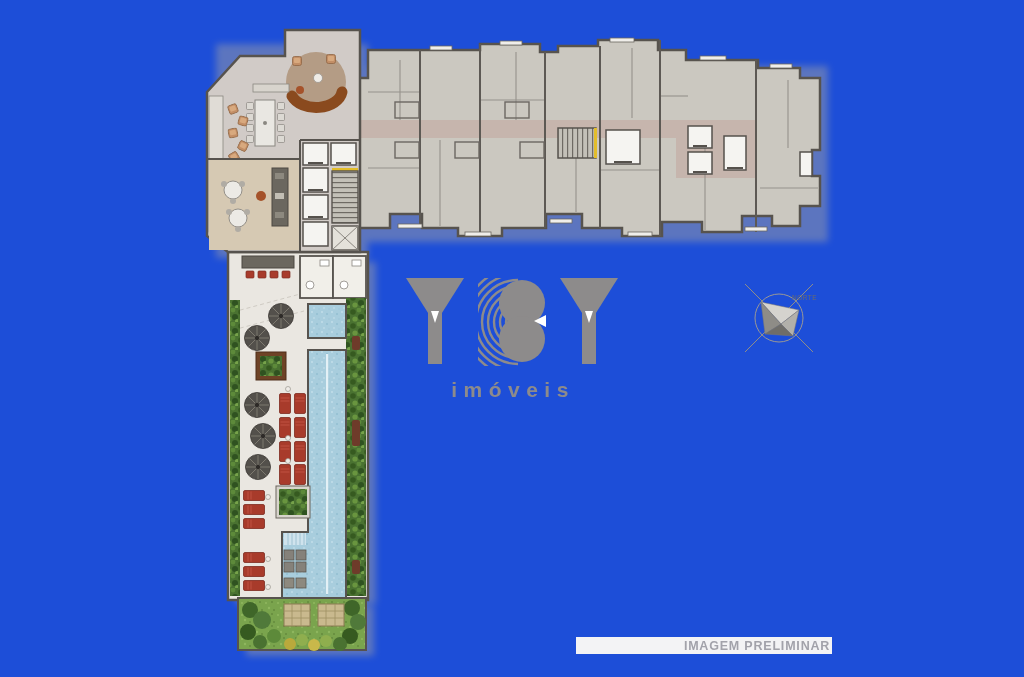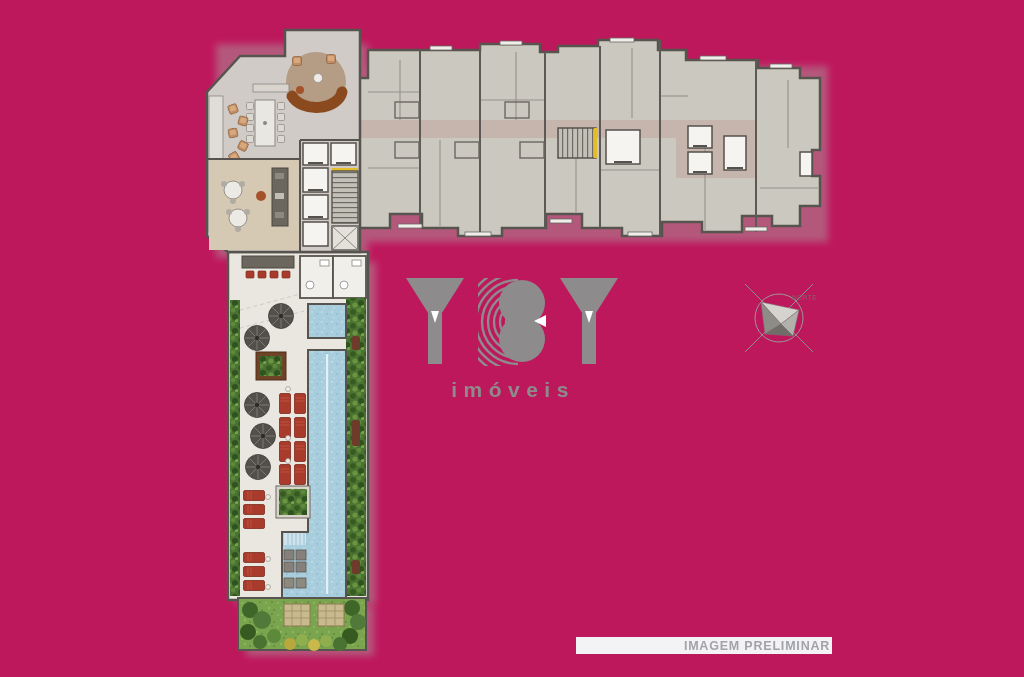--- a/index.html
+++ b/index.html
@@ -1,16 +1,16 @@
 <!DOCTYPE html>
 <html><head>
 <meta charset="utf-8">
 <style>
   html,body{margin:0;padding:0;background:#ffffff;}
-  .canvas{position:relative;width:1024px;height:677px;background:#be185d;overflow:hidden;
+  .canvas{position:relative;width:1024px;height:677px;background:#1d4ed8;overflow:hidden;
           font-family:"Liberation Sans", sans-serif;}
   svg{display:block;}
   text{font-family:"Liberation Sans", sans-serif;}
 </style>
 </head>
 <body>
 
 <div class="canvas">
 <svg width="1024" height="677" viewBox="0 0 1024 677">
   <defs>

